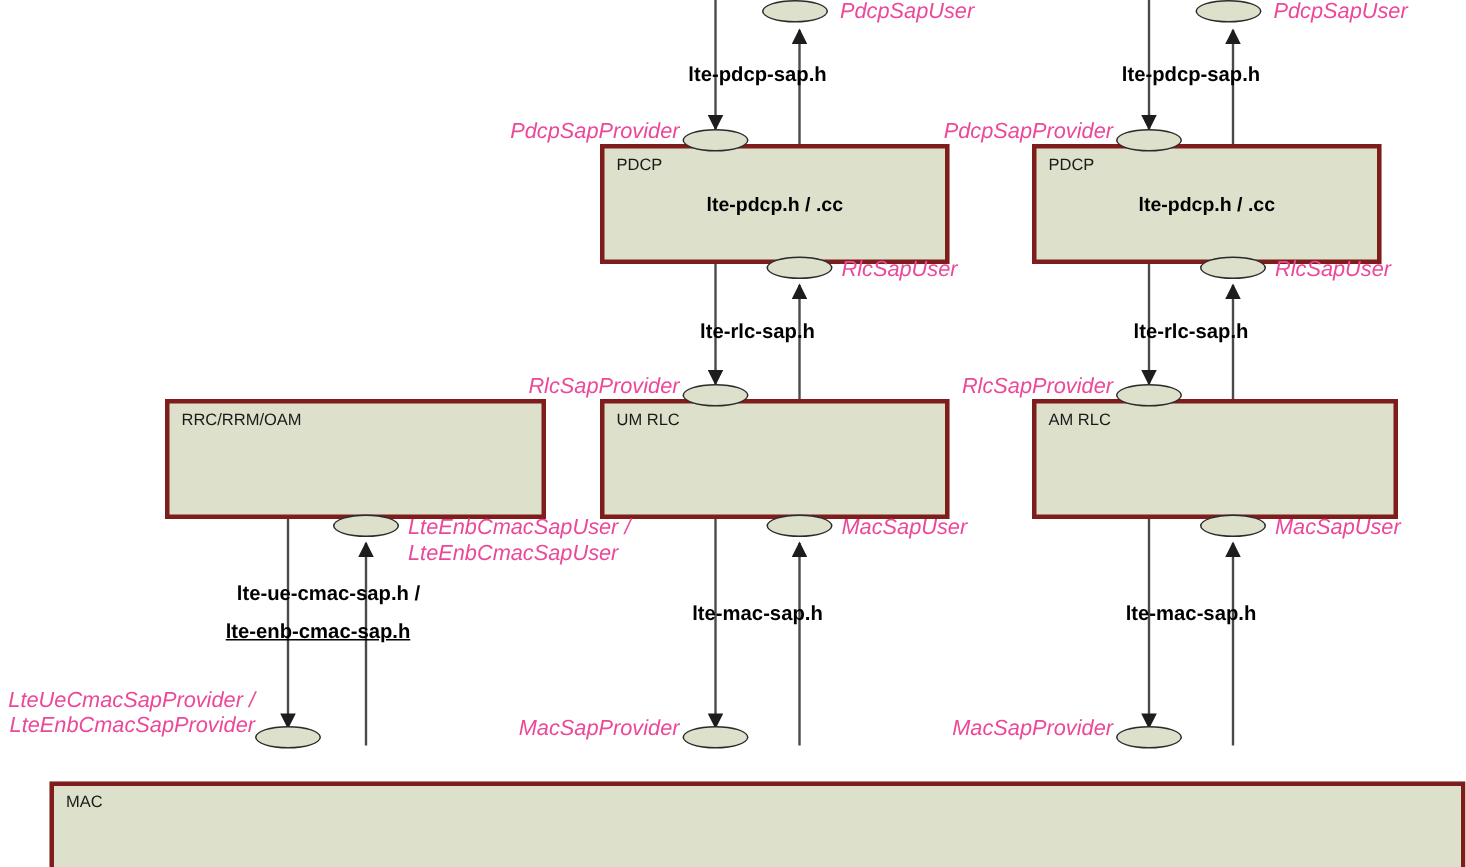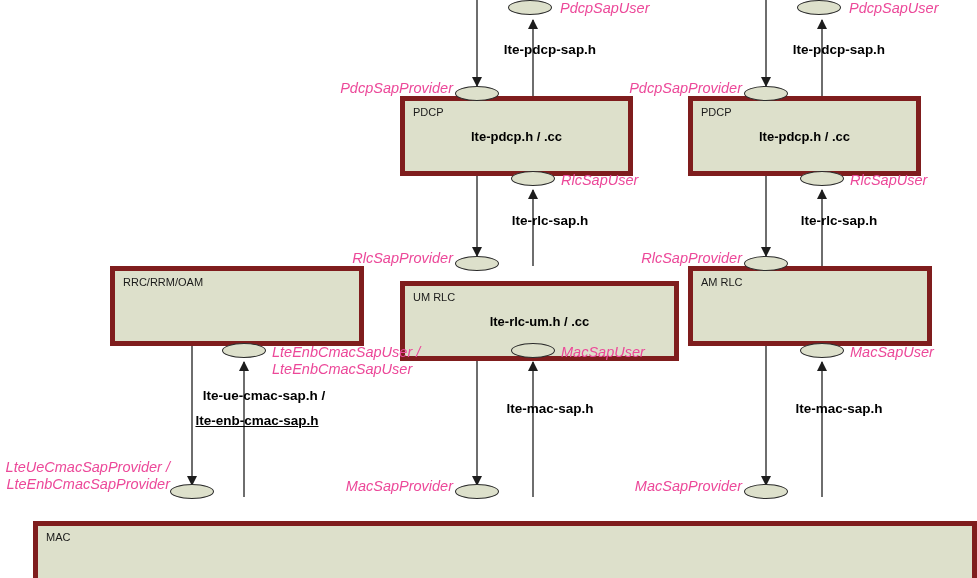--- a/index.html
+++ b/index.html
@@ -1,36 +1,36 @@
 <!DOCTYPE html>
 <html><head>
 <meta charset="utf-8">
 <style>
   html,body{margin:0;padding:0;background:#ffffff;}
   body{width:977px;height:578px;position:relative;overflow:hidden;
        font-family:"Liberation Sans",sans-serif;}
   #canvas{position:absolute;left:0;top:0;width:977px;height:578px;}
 
-  .box{position:absolute;background:#dde0cb;border:5px solid #7f1d1d;box-sizing:border-box;}
+  .box{position:absolute;background:#dde0cb;border:3px solid #7f1d1d;box-sizing:border-box;}
   .box-title{position:absolute;left:8px;top:5px;font-size:11px;color:#1a1a1a;
              font-family:"Liberation Sans",sans-serif;white-space:nowrap;}
   .box-main{position:absolute;left:0;right:0;top:50%;transform:translateY(-50%);
             text-align:center;font-size:13px;font-weight:bold;color:#000;
             font-family:"Liberation Sans",sans-serif;white-space:nowrap;}
 
   .lollipop{position:absolute;width:44px;height:15px;background:#dde0cb;
             border:1px solid #2b2b2b;border-radius:50%;box-sizing:border-box;}
 
   .sap-label{position:absolute;font-style:italic;font-size:14.5px;color:#ec4899;
              font-family:"Liberation Sans",sans-serif;white-space:nowrap;line-height:17px;}
   .sap-label.right{text-align:right;}
 
   .hdr-label{position:absolute;font-size:13.5px;font-weight:bold;color:#000;
              font-family:"Liberation Sans",sans-serif;white-space:nowrap;line-height:18px;}
-  .hdr-label.ctr{text-align:center;transform:translateX(-50%);margin-left:45px;}
+  .hdr-label.ctr{text-align:center;transform:translateX(-50%);}
 </style>
 </head>
 <body>
 
 <svg id="canvas" viewBox="0 0 977 578" xmlns="http://www.w3.org/2000/svg">
   <defs>
     <marker id="arrow" viewBox="0 0 10 10" refX="9" refY="5" markerWidth="6.5" markerHeight="6.5" orient="auto-start-reverse">
       <path d="M 0 0 L 10 5 L 0 10 z" fill="#1d1d1d"></path>
     </marker>
   </defs>
@@ -70,23 +70,22 @@
 <div class="box" style="left:400px;top:96px;width:233px;height:80px;">
   <span class="box-title">PDCP</span>
   <span class="box-main">lte-pdcp.h / .cc</span>
 </div>
 
 <div class="box" style="left:688px;top:96px;width:233px;height:80px;">
   <span class="box-title">PDCP</span>
   <span class="box-main">lte-pdcp.h / .cc</span>
 </div>
 
-<div class="box" style="left:400px;top:281px;width:279px;height:80px;">
+<div class="box" style="left:400px;top:266px;width:233px;height:80px;">
   <span class="box-title">UM RLC</span>
-  <span class="box-main">lte-rlc-um.h / .cc</span>
 </div>
 
 <div class="box" style="left:688px;top:266px;width:244px;height:80px;">
   <span class="box-title">AM RLC</span>
 </div>
 
 <div class="box" style="left:33px;top:521px;width:944px;height:105px;">
   <span class="box-title">MAC</span>
   <span class="box-main"></span>
 </div>

